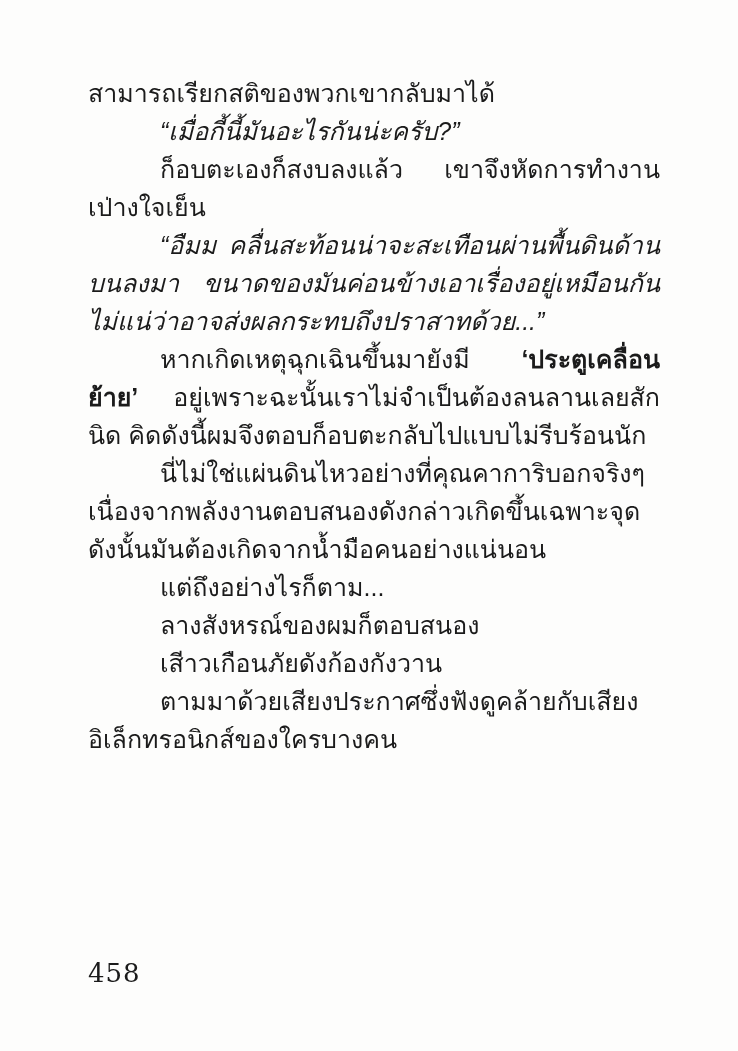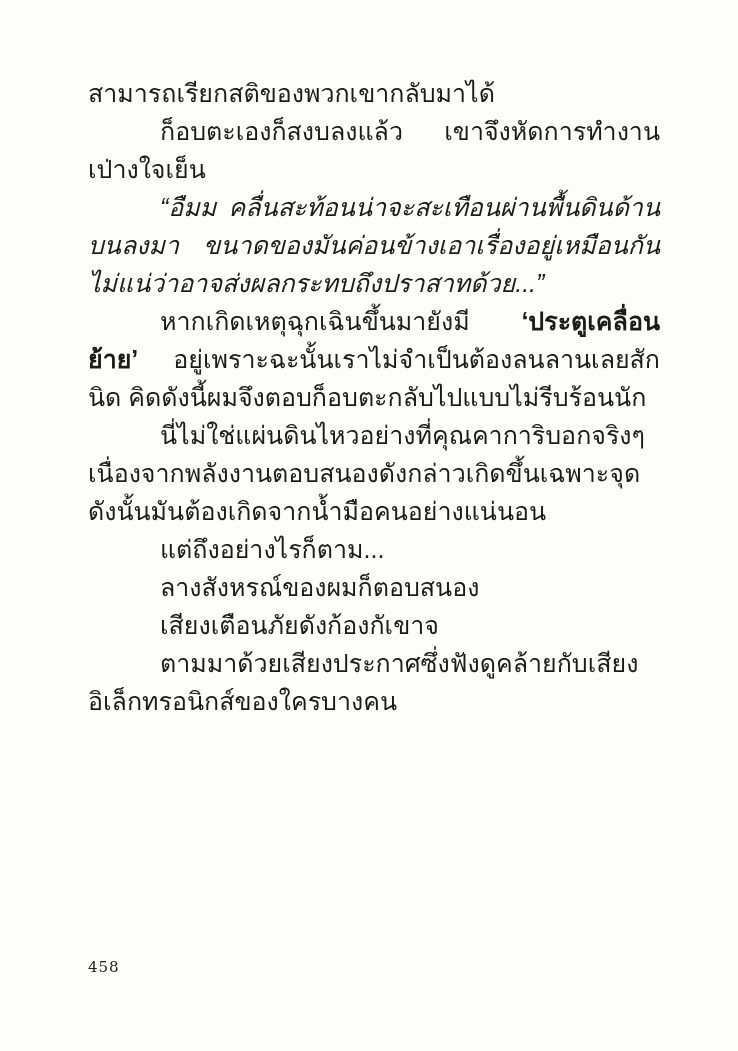--- a/index.html
+++ b/index.html
@@ -45,34 +45,35 @@
     line-height: 37px;
     margin: 30px 0 30px 0;
     text-indent: 58px;
     text-align: justify;
   }
   .page-number {
     position: absolute;
     left: 88px;
     top: 958px;
     font-family: "DejaVu Serif", "Liberation Serif", serif;
-    font-size: 15px;
+    font-size: 26px;
     letter-spacing: 1px;
     color: #1b1b1b;
   }
 </style>
 </head>
 <body>
 
 <div class="page">
   <main class="text-block">
       <p class="plain">สามารถเรียกสติของพวกเขากลับมาได้</p>
+      <p class="dialogue indent">“เมื่อกี้นี้มันอะไรกันน่ะครับ?”</p>
       <p class="plain indent">ก็อบตะเองก็สงบลงแล้ว เขาจึงหัดการทำงานเป่างใจเย็น</p>
       <p class="dialogue indent">“อืมม  คลื่นสะท้อนน่าจะสะเทือนผ่านพื้นดินด้านบนลงมา ขนาดของมันค่อนข้างเอาเรื่องอยู่เหมือนกัน ไม่แน่ว่าอาจส่งผลกระทบถึงปราสาทด้วย...”</p>
       <p class="plain indent"><span>หากเกิดเหตุฉุกเฉินขึ้นมายังมี </span><span class="bold-term">‘ประตูเคลื่อนย้าย’</span><span> อยู่เพราะฉะนั้นเราไม่จำเป็นต้องลนลานเลยสักนิด คิดดังนี้ผมจึงตอบก็อบตะกลับไปแบบไม่รีบร้อนนัก</span></p>
       <p class="plain indent">นี่ไม่ใช่แผ่นดินไหวอย่างที่คุณคาการิบอกจริงๆ เนื่องจากพลังงานตอบสนองดังกล่าวเกิดขึ้นเฉพาะจุด  ดังนั้นมันต้องเกิดจากน้ำมือคนอย่างแน่นอน</p>
       <p class="plain indent">แต่ถึงอย่างไรก็ตาม...</p>
       <p class="plain indent">ลางสังหรณ์ของผมก็ตอบสนอง</p>
-      <p class="plain indent">เสียงเตือนภัยดังก้องกัเขาจ</p>
+      <p class="plain indent">เสีาวเกือนภัยดังก้องกังวาน</p>
       <p class="plain indent">ตามมาด้วยเสียงประกาศซึ่งฟังดูคล้ายกับเสียงอิเล็กทรอนิกส์ของใครบางคน</p>
     </main>
   <div class="page-number">458</div>
 </div>
 
 </body></html>

